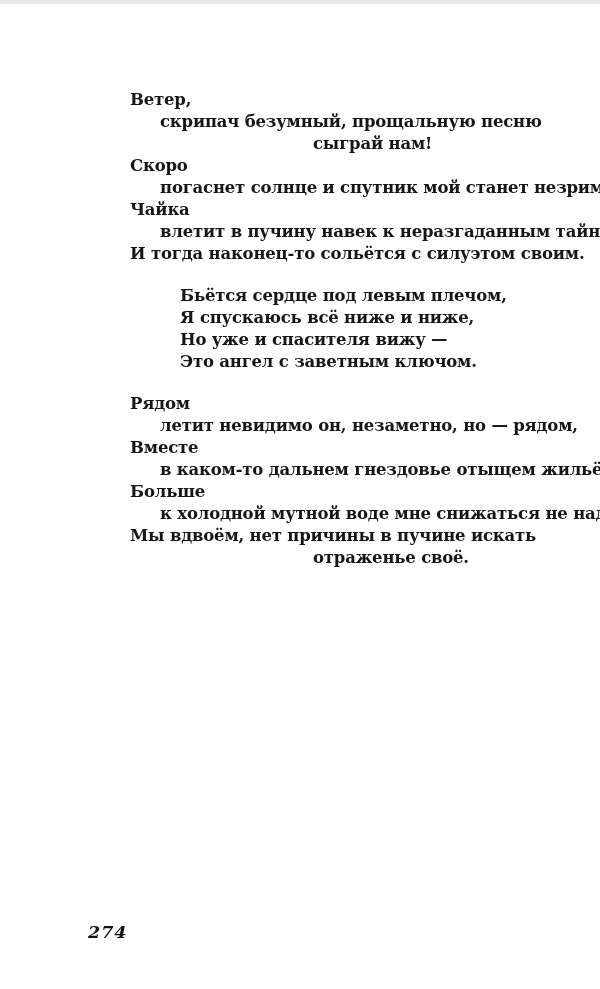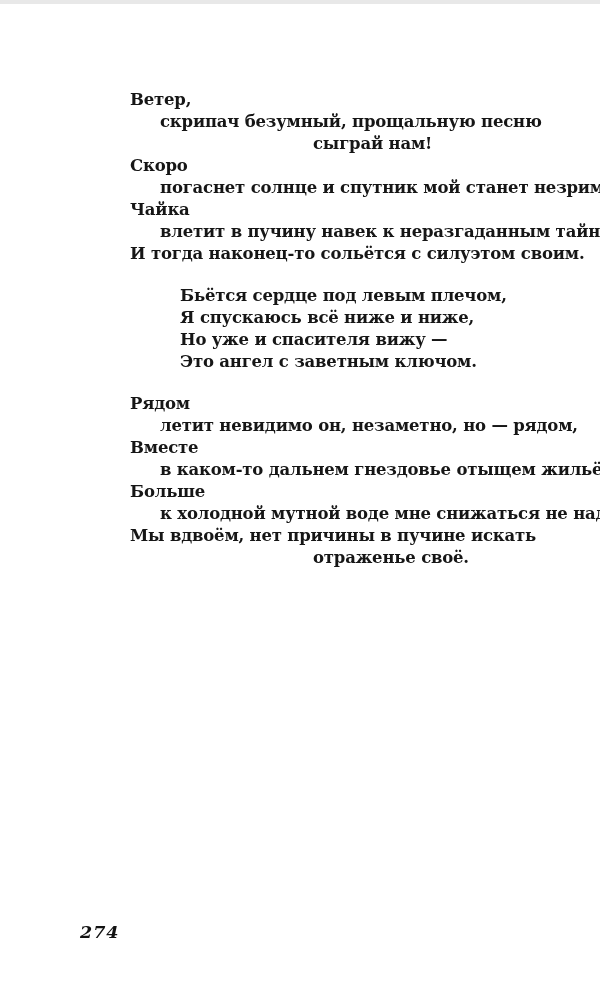--- a/index.html
+++ b/index.html
@@ -29,21 +29,21 @@
   }
   .stanza { margin: 0; }
   .stanza + .stanza { margin-top: 20px; }
   .stanza.block-indent { margin-left: 50px; }
   .poem-line { height: 22px; }
   .poem-line.indent-flush { margin-left: 0; }
   .poem-line.indent-hang  { margin-left: 30px; }
   .poem-line.indent-deep  { margin-left: 183px; }
   .page-number {
     position: absolute;
-    left: 80px;
+    left: 88px;
     top: 918px;
     font-size: 17.5px;
     font-style: italic;
     font-weight: bold;
     letter-spacing: 1px;
     color: #121212;
   }
 </style>
 </head>
 <body>

